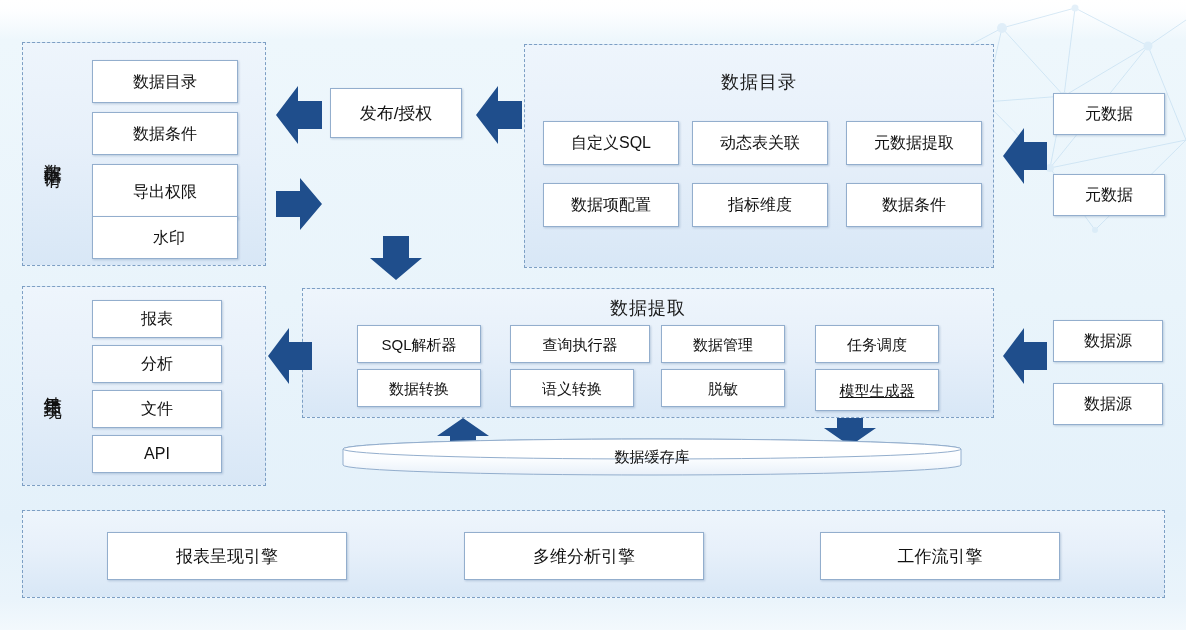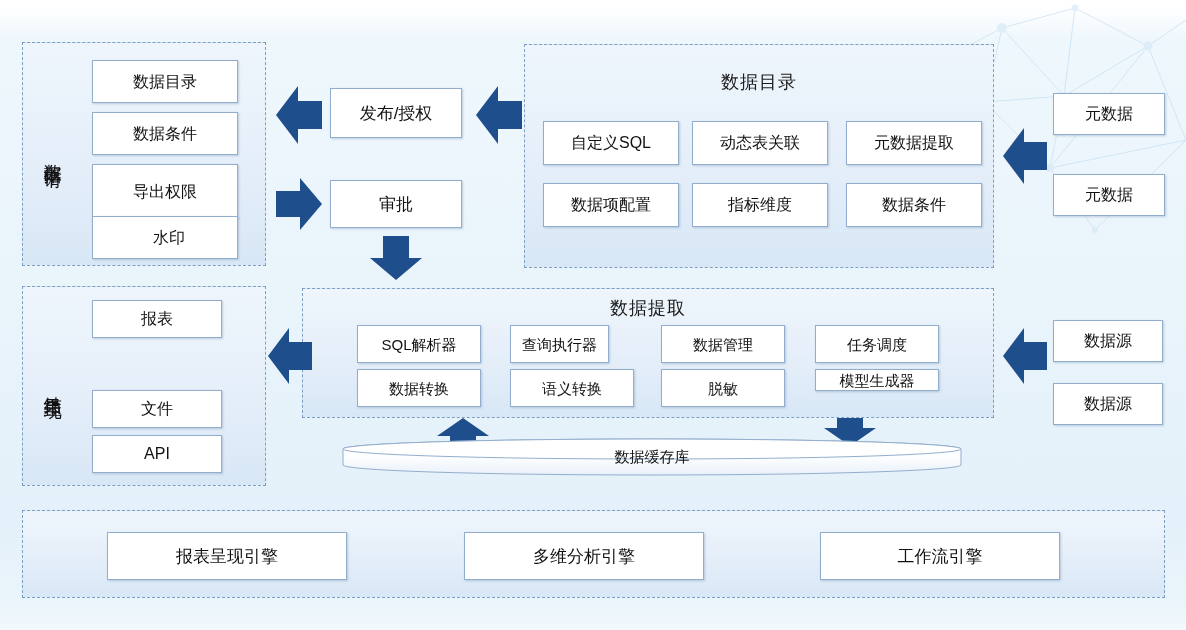--- a/index.html
+++ b/index.html
@@ -97,20 +97,21 @@
   <div class="nbox" style="left:92px;top:60px;width:146px;height:43px;">数据目录</div>
   <div class="nbox" style="left:92px;top:112px;width:146px;height:43px;">数据条件</div>
   <div class="nbox" style="left:92px;top:164px;width:146px;height:55px;">导出权限</div>
   <div class="nbox" style="left:92px;top:216px;width:146px;height:43px;padding-left:8px;">水印</div>
 
   <div class="panel" style="left:22px;top:286px;width:244px;height:200px;">
   </div>
   <div class="vlabel" style="left:30px;top:296px;width:44px;height:180px;">结果呈现</div>
 
   <div class="nbox" style="left:92px;top:300px;width:130px;height:38px;">报表</div>
+  <div class="nbox" style="left:92px;top:345px;width:130px;height:38px;">分析</div>
   <div class="nbox" style="left:92px;top:390px;width:130px;height:38px;">文件</div>
   <div class="nbox" style="left:92px;top:435px;width:130px;height:38px;">API</div>
 
   <div class="arrow" style="left:276px;top:86px;width:46px;height:58px;">
     <svg width="46" height="58" viewBox="0 0 46 58">
       <polygon points="0,29 22,0 22,15 46,15 46,43 22,43 22,58" fill="#1f4e8c"></polygon>
     </svg>
   </div>
 
   <div class="nbox lg" style="left:330px;top:88px;width:132px;height:50px;">发布/授权</div>
@@ -120,21 +121,20 @@
       <polygon points="0,29 22,0 22,15 46,15 46,43 22,43 22,58" fill="#1f4e8c"></polygon>
     </svg>
   </div>
 
   <div class="arrow" style="left:276px;top:178px;width:46px;height:52px;">
     <svg width="46" height="52" viewBox="0 0 46 52">
       <polygon points="46,26 24,0 24,13 0,13 0,39 24,39 24,52" fill="#1f4e8c"></polygon>
     </svg>
   </div>
 
-  <div class="nbox lg" style="left:330px;top:180px;width:132px;height:48px;">审批</div>
 
   <div class="arrow" style="left:370px;top:236px;width:52px;height:44px;">
     <svg width="52" height="44" viewBox="0 0 52 44">
       <polygon points="26,44 0,22 13,22 13,0 39,0 39,22 52,22" fill="#1f4e8c"></polygon>
     </svg>
   </div>
 
   <div class="panel" style="left:524px;top:44px;width:470px;height:224px;">
   </div>
   <div class="panel-title" style="left:524px;top:70px;width:470px;font-size:18px;">数据目录</div>
@@ -145,28 +145,28 @@
 
   <div class="nbox" style="left:543px;top:183px;width:136px;height:44px;">数据项配置</div>
   <div class="nbox" style="left:692px;top:183px;width:136px;height:44px;">指标维度</div>
   <div class="nbox" style="left:846px;top:183px;width:136px;height:44px;">数据条件</div>
 
   <div class="panel" style="left:302px;top:288px;width:692px;height:130px;">
   </div>
   <div class="panel-title" style="left:302px;top:296px;width:692px;font-size:18px;">数据提取</div>
 
   <div class="nbox sm" style="left:357px;top:325px;width:124px;height:38px;">SQL解析器</div>
-  <div class="nbox sm" style="left:510px;top:325px;width:99px;height:38px;">查询执行器</div>
+  <div class="nbox sm" style="left:510px;top:325px;width:140px;height:38px;">查询执行器</div>
   <div class="nbox sm" style="left:661px;top:325px;width:124px;height:38px;">数据管理</div>
   <div class="nbox sm" style="left:815px;top:325px;width:124px;height:38px;">任务调度</div>
 
   <div class="nbox sm" style="left:357px;top:369px;width:124px;height:38px;">数据转换</div>
   <div class="nbox sm" style="left:510px;top:369px;width:124px;height:38px;">语义转换</div>
   <div class="nbox sm" style="left:661px;top:369px;width:124px;height:38px;">脱敏</div>
-  <div class="nbox sm" style="left:815px;top:369px;width:124px;height:22px;">模型生成器</div>
+  <div class="nbox sm" style="left:815px;top:369px;width:124px;height:42px;text-decoration:underline;">模型生成器</div>
 
   <div class="arrow" style="left:268px;top:328px;width:44px;height:56px;">
     <svg width="44" height="56" viewBox="0 0 44 56">
       <polygon points="0,28 21,0 21,14 44,14 44,42 21,42 21,56" fill="#1f4e8c"></polygon>
     </svg>
   </div>
 
   <div class="arrow" style="left:437px;top:418px;width:52px;height:28px;">
     <svg width="52" height="28" viewBox="0 0 52 28">
       <polygon points="26,0 52,18 39,18 39,28 13,28 13,18 0,18" fill="#1f4e8c"></polygon>

